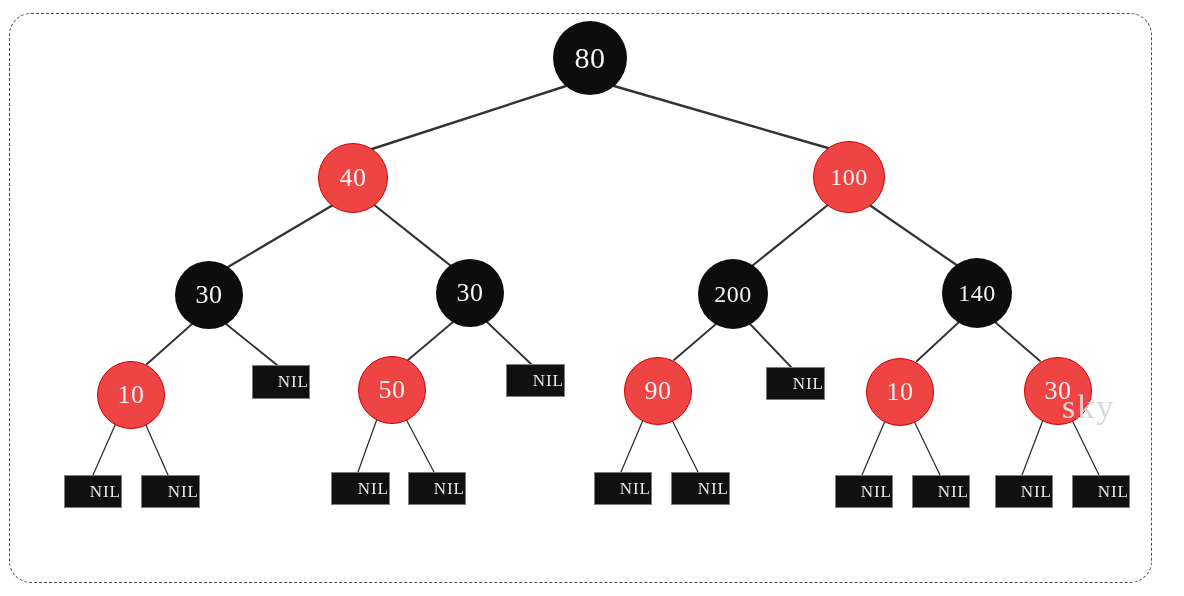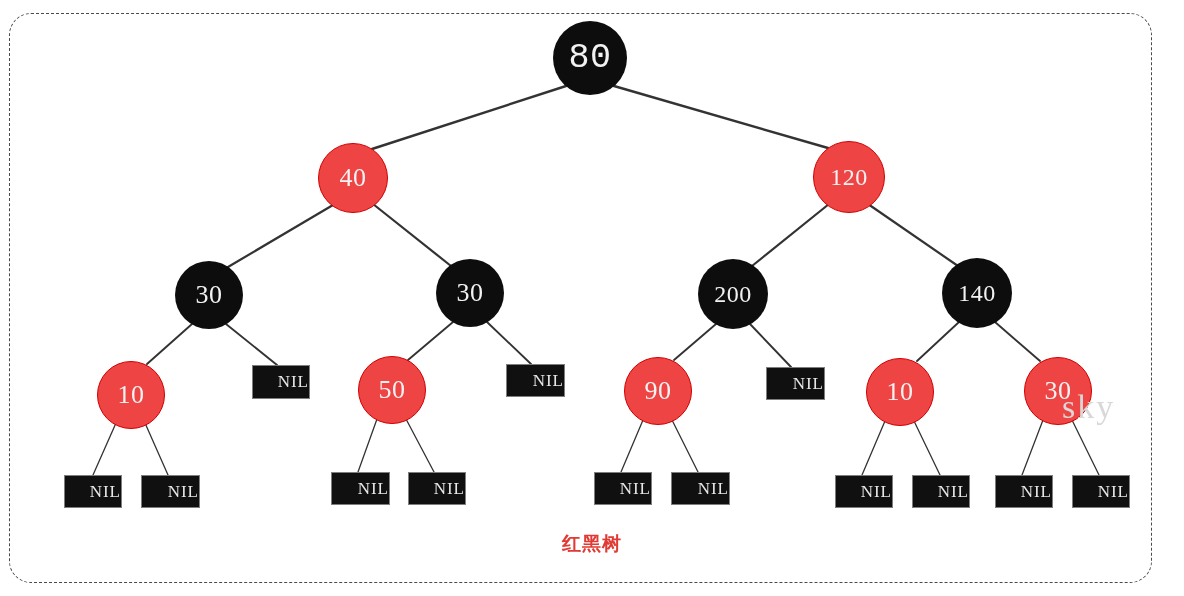--- a/index.html
+++ b/index.html
@@ -118,28 +118,28 @@
         <line x1="643" y1="420" x2="621" y2="472" stroke="#333333" stroke-width="1.3" stroke-linecap="round"></line>
         <line x1="672" y1="420" x2="698" y2="472" stroke="#333333" stroke-width="1.3" stroke-linecap="round"></line>
         <line x1="885" y1="421" x2="862" y2="475" stroke="#333333" stroke-width="1.3" stroke-linecap="round"></line>
         <line x1="914" y1="421" x2="940" y2="475" stroke="#333333" stroke-width="1.3" stroke-linecap="round"></line>
         <line x1="1043" y1="420" x2="1022" y2="475" stroke="#333333" stroke-width="1.3" stroke-linecap="round"></line>
         <line x1="1072" y1="420" x2="1099" y2="475" stroke="#333333" stroke-width="1.3" stroke-linecap="round"></line>
       </g>
   </svg>
 
   <div id="nodes-layer">
-      <div class="node black" style="left: 553px; top: 21px; width: 74px; height: 74px; font-size: 35px; font-family: Liberation Mono, monospace;">
+      <div class="node black" style="left: 553px; top: 21px; width: 74px; height: 74px; font-size: 30px;">
         <span>80</span>
       </div>
       <div class="node red" style="left: 318px; top: 143px; width: 68px; height: 68px; font-size: 26px;">
         <span>40</span>
       </div>
       <div class="node red" style="left: 813px; top: 141px; width: 70px; height: 70px; font-size: 24px;">
-        <span>120</span>
+        <span>100</span>
       </div>
       <div class="node black" style="left: 175px; top: 261px; width: 68px; height: 68px; font-size: 26px;">
         <span>30</span>
       </div>
       <div class="node black" style="left: 436px; top: 259px; width: 68px; height: 68px; font-size: 26px;">
         <span>30</span>
       </div>
       <div class="node black" style="left: 698px; top: 259px; width: 70px; height: 70px; font-size: 24px;">
         <span>200</span>
       </div>
@@ -198,15 +198,14 @@
       </div>
       <div class="nil" style="left: 995px; top: 475px; width: 58px; height: 33px;">
         <span>NIL</span>
       </div>
       <div class="nil" style="left: 1072px; top: 475px; width: 58px; height: 33px;">
         <span>NIL</span>
       </div>
     </div>
 
   <div id="watermark">sky</div>
-  <div id="caption">红黑树</div>
 
 </div>
 
 </body></html>

